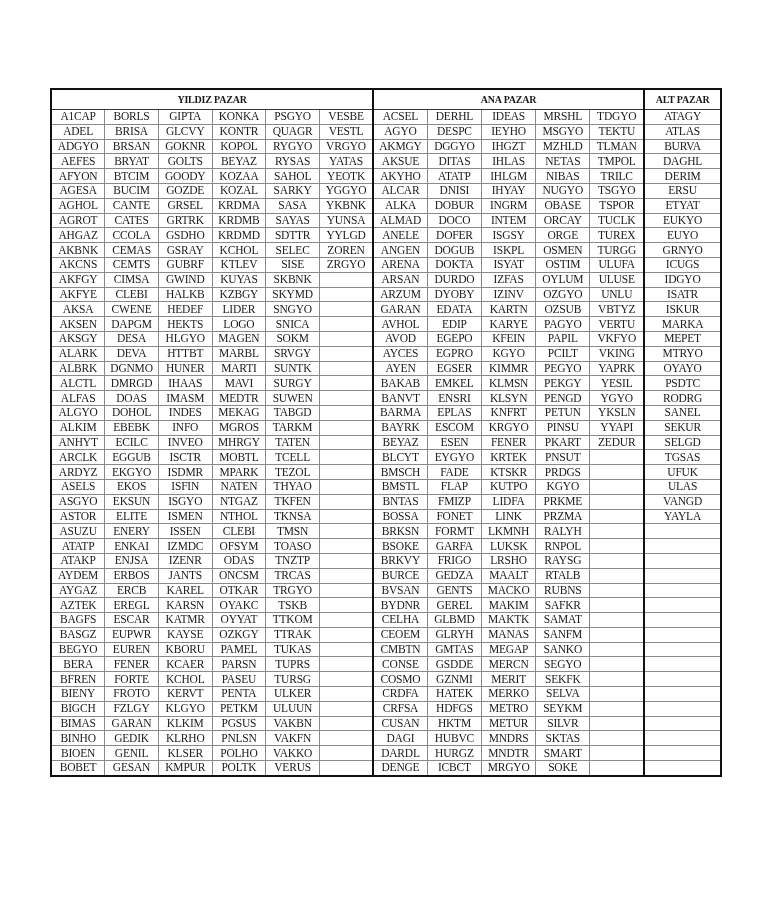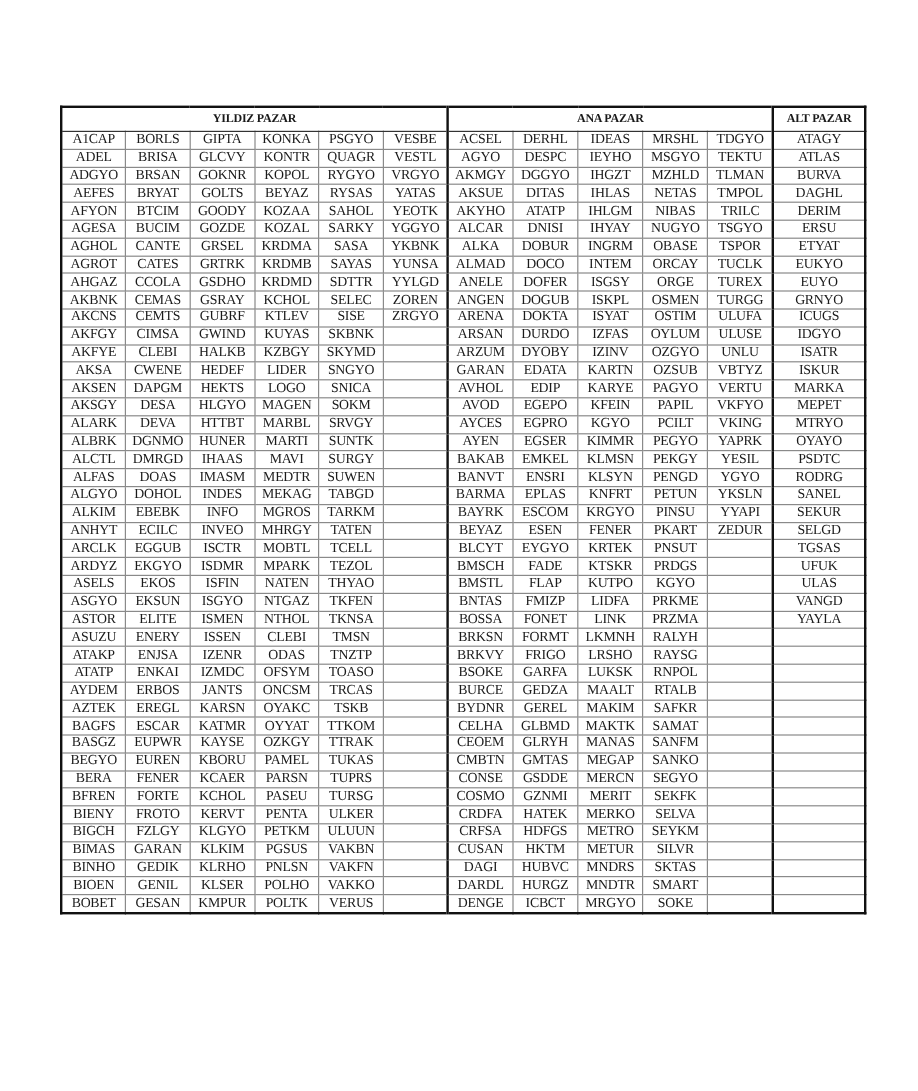--- a/index.html
+++ b/index.html
@@ -465,62 +465,76 @@
           <td>TMSN</td>
           <td></td>
           <td class="sep-left">BRKSN</td>
           <td>FORMT</td>
           <td>LKMNH</td>
           <td>RALYH</td>
           <td></td>
           <td class="sep-left"></td>
         </tr>
         <tr>
+          <td>ATATP</td>
+          <td>ENKAI</td>
+          <td>IZMDC</td>
+          <td>OFSYM</td>
+          <td>TOASO</td>
+          <td></td>
+          <td class="sep-left">BSOKE</td>
+          <td>GARFA</td>
+          <td>LUKSK</td>
+          <td>RNPOL</td>
+          <td></td>
+          <td class="sep-left"></td>
+        </tr>
+        <tr>
           <td>ATAKP</td>
           <td>ENJSA</td>
           <td>IZENR</td>
           <td>ODAS</td>
           <td>TNZTP</td>
           <td></td>
           <td class="sep-left">BRKVY</td>
           <td>FRIGO</td>
           <td>LRSHO</td>
           <td>RAYSG</td>
           <td></td>
           <td class="sep-left"></td>
         </tr>
         <tr>
-          <td>ATATP</td>
-          <td>ENKAI</td>
-          <td>IZMDC</td>
-          <td>OFSYM</td>
-          <td>TOASO</td>
-          <td></td>
-          <td class="sep-left">BSOKE</td>
-          <td>GARFA</td>
-          <td>LUKSK</td>
-          <td>RNPOL</td>
-          <td></td>
-          <td class="sep-left"></td>
-        </tr>
-        <tr>
           <td>AYDEM</td>
           <td>ERBOS</td>
           <td>JANTS</td>
           <td>ONCSM</td>
           <td>TRCAS</td>
           <td></td>
           <td class="sep-left">BURCE</td>
           <td>GEDZA</td>
           <td>MAALT</td>
           <td>RTALB</td>
           <td></td>
           <td class="sep-left"></td>
         </tr>
         <tr>
+          <td>AYGAZ</td>
+          <td>ERCB</td>
+          <td>KAREL</td>
+          <td>OTKAR</td>
+          <td>TRGYO</td>
+          <td></td>
+          <td class="sep-left">BVSAN</td>
+          <td>GENTS</td>
+          <td>MACKO</td>
+          <td>RUBNS</td>
+          <td></td>
+          <td class="sep-left"></td>
+        </tr>
+        <tr>
           <td>AZTEK</td>
           <td>EREGL</td>
           <td>KARSN</td>
           <td>OYAKC</td>
           <td>TSKB</td>
           <td></td>
           <td class="sep-left">BYDNR</td>
           <td>GEREL</td>
           <td>MAKIM</td>
           <td>SAFKR</td>

